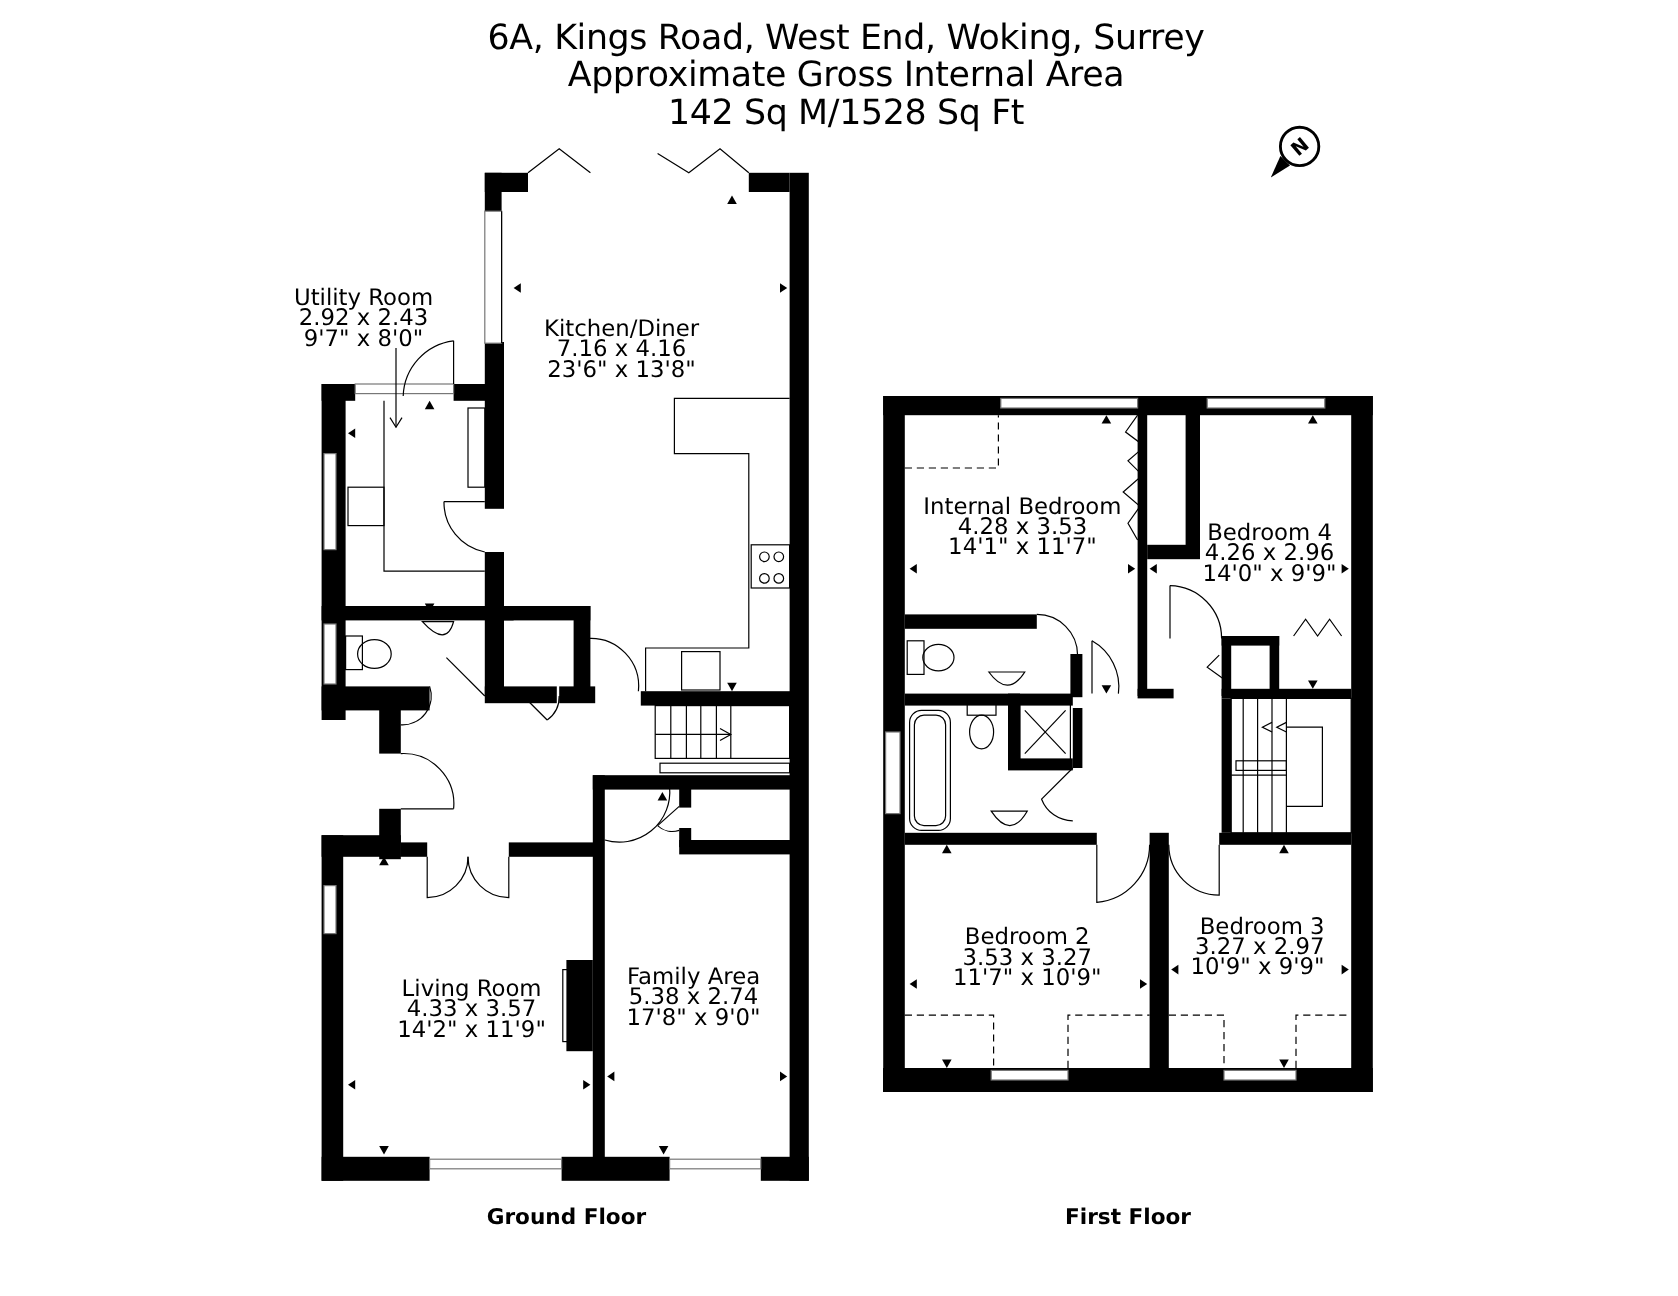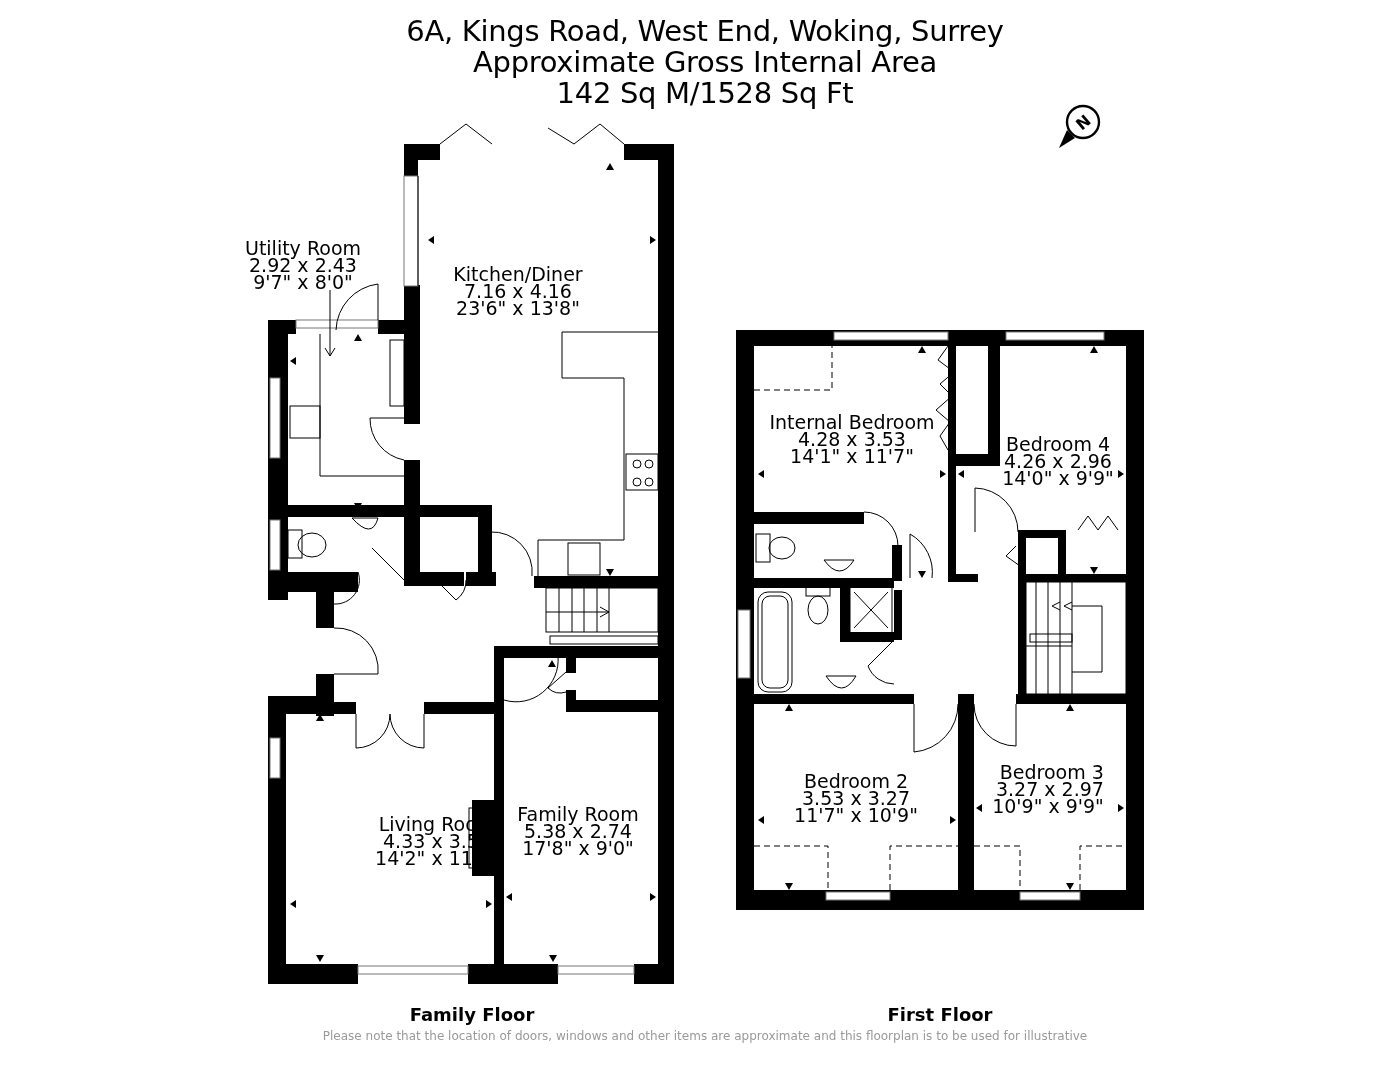--- a/index.html
+++ b/index.html
@@ -239,27 +239,27 @@
 <div class="room-label" style="left:303px; top:240px;">
   <div>Utility Room</div>
   <div>2.92 x 2.43</div>
   <div>9'7" x 8'0"</div>
 </div>
 <div class="room-label" style="left:518px; top:266px;">
   <div>Kitchen/Diner</div>
   <div>7.16 x 4.16</div>
   <div>23'6" x 13'8"</div>
 </div>
-<div class="room-label" style="left:393px; top:816px;margin-left:44px;">
+<div class="room-label" style="left:393px; top:816px;">
   <div>Living Room</div>
   <div>4.33 x 3.57</div>
   <div>14'2" x 11'9"</div>
 </div>
 <div class="room-label" style="left:578px; top:806px;">
-  <div>Family Room</div>
+  <div>Family Area</div>
   <div>5.38 x 2.74</div>
   <div>17'8" x 9'0"</div>
 </div>
 
 <div class="room-label" style="left:852px; top:414px;">
   <div>Internal Bedroom</div>
   <div>4.28 x 3.53</div>
   <div>14'1" x 11'7"</div>
 </div>
 <div class="room-label" style="left:1058px; top:436px;">
@@ -271,18 +271,17 @@
   <div>Bedroom 2</div>
   <div>3.53 x 3.27</div>
   <div>11'7" x 10'9"</div>
 </div>
 <div class="room-label" style="left:1048px; top:764px;text-align:right;">
   <div>Bedroom 3</div>
   <div>3.27 x 2.97</div>
   <div>10'9" x 9'9"</div>
 </div>
 
-<div class="floor-label" style="left:472px; top:1004px;">Family Floor</div>
+<div class="floor-label" style="left:472px; top:1004px;">Ground Floor</div>
 <div class="floor-label" style="left:940px; top:1004px;">First Floor</div>
 
 <div class="disclaimer">
-  <div>Please note that the location of doors, windows and other items are approximate and this floorplan is to be used for illustrative</div>
 </div>
 
 </body></html>

